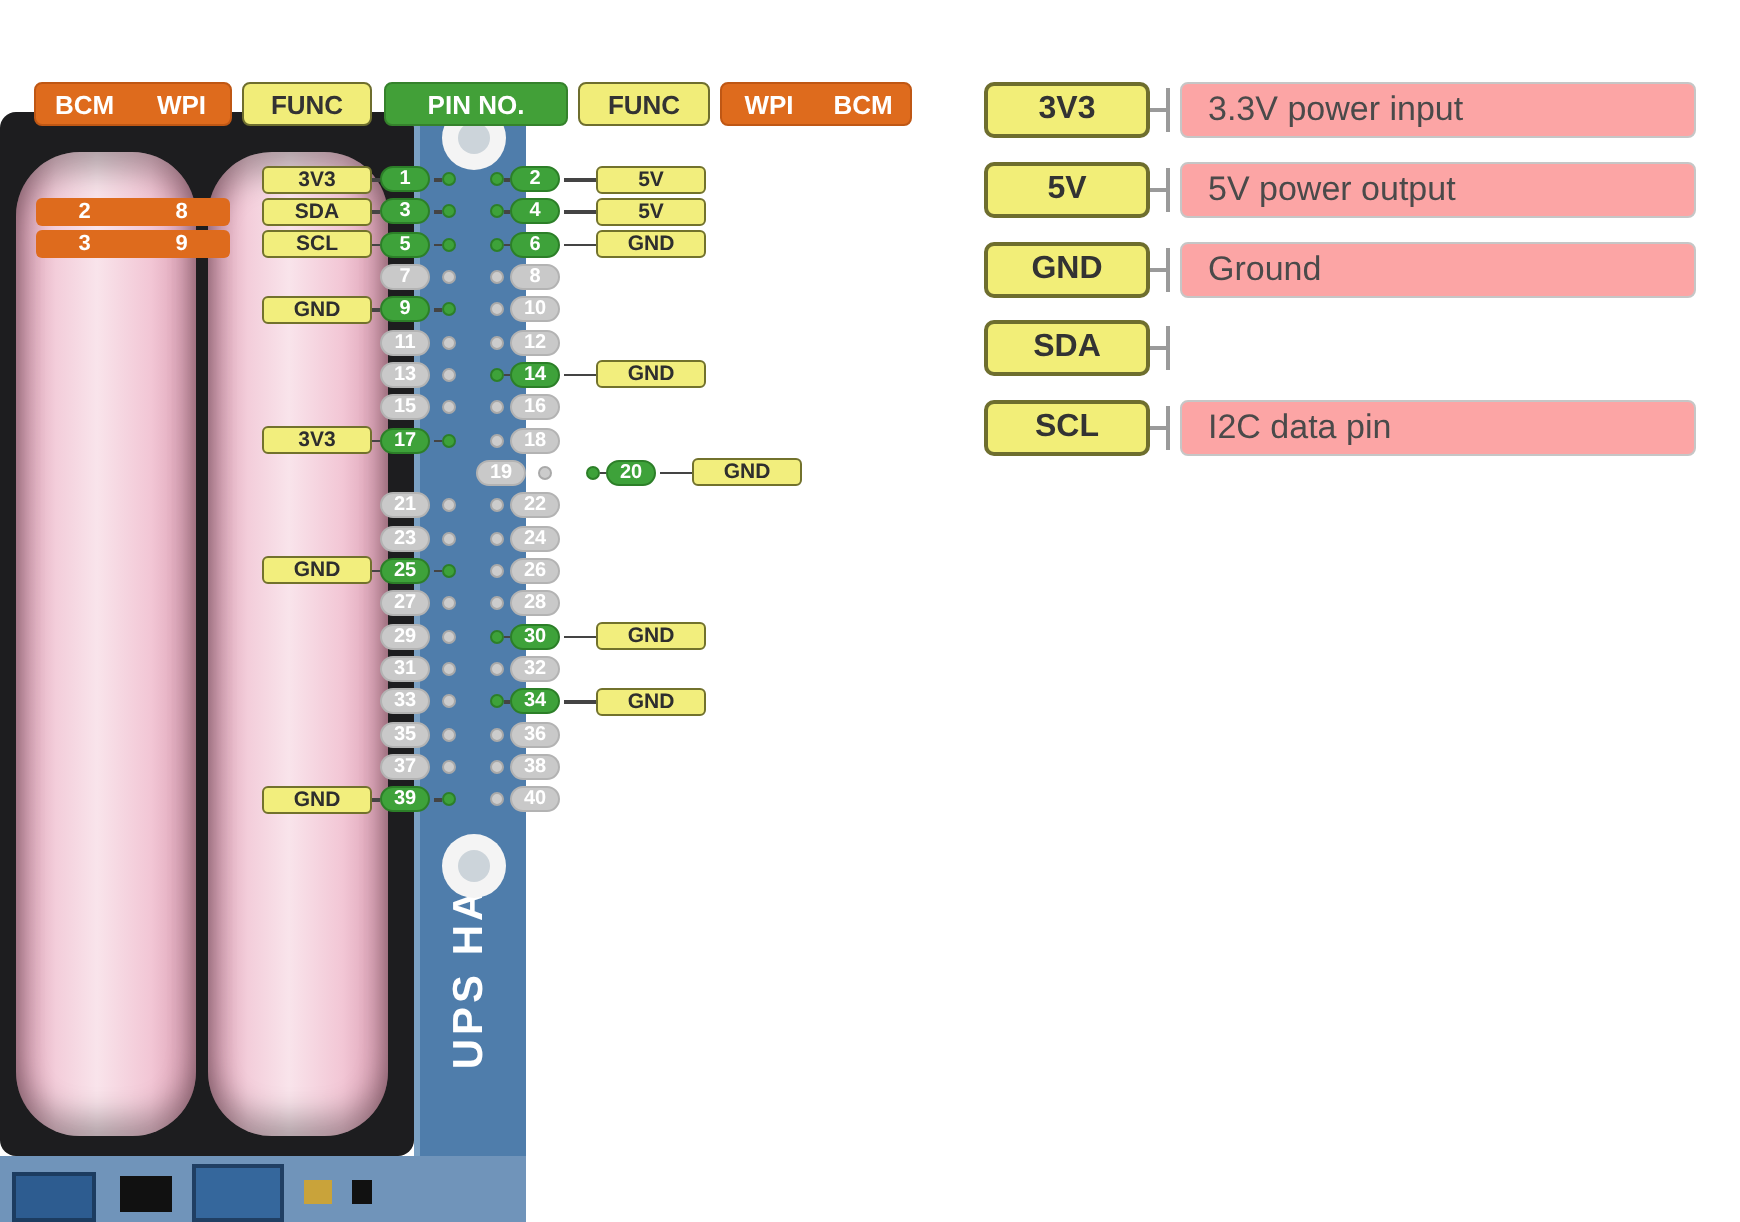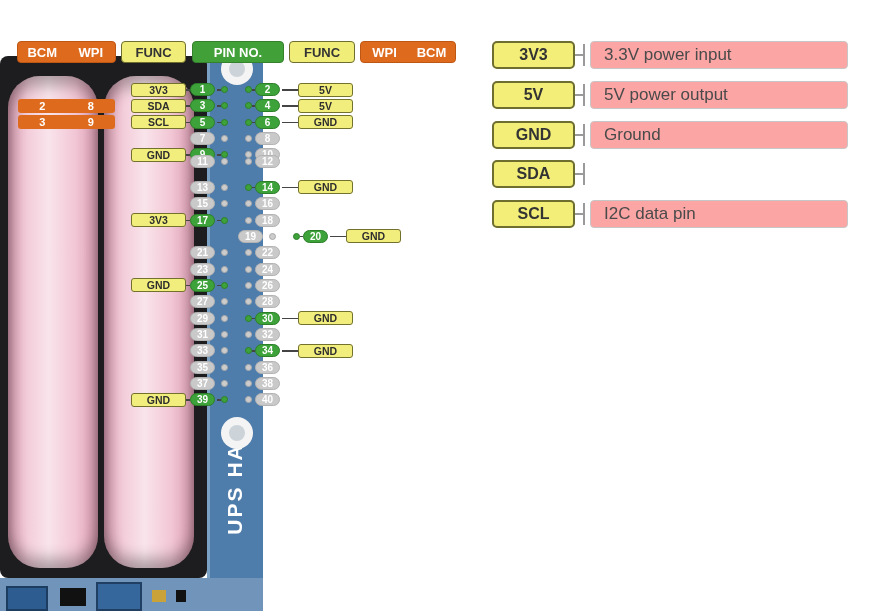--- a/index.html
+++ b/index.html
@@ -171,21 +171,21 @@
       </div>
       <div class="pin-row" style="top: 147.32px;">
         <div class="func-chip func-left">GND</div>
         <div class="connector conn-left"></div>
         <div class="connector stub-left"></div>
         <div class="pin-chip pin-left active">9</div>
         <div class="dot dot-left active"></div>
         <div class="dot dot-right inactive"></div>
         <div class="pin-chip pin-right inactive">10</div>
       </div>
-      <div class="pin-row" style="top: 154px; padding-left: 15px;">
+      <div class="pin-row" style="top: 164px; padding-left: 15px;">
         <div class="pin-chip pin-left inactive">11</div>
         <div class="dot dot-left inactive"></div>
         <div class="dot dot-right inactive"></div>
         <div class="pin-chip pin-right inactive">12</div>
       </div>
       <div class="pin-row" style="top: 179.98px;">
         <div class="pin-chip pin-left inactive">13</div>
         <div class="dot dot-left inactive"></div>
         <div class="dot dot-right active"></div>
         <div class="pin-chip pin-right active">14</div>

